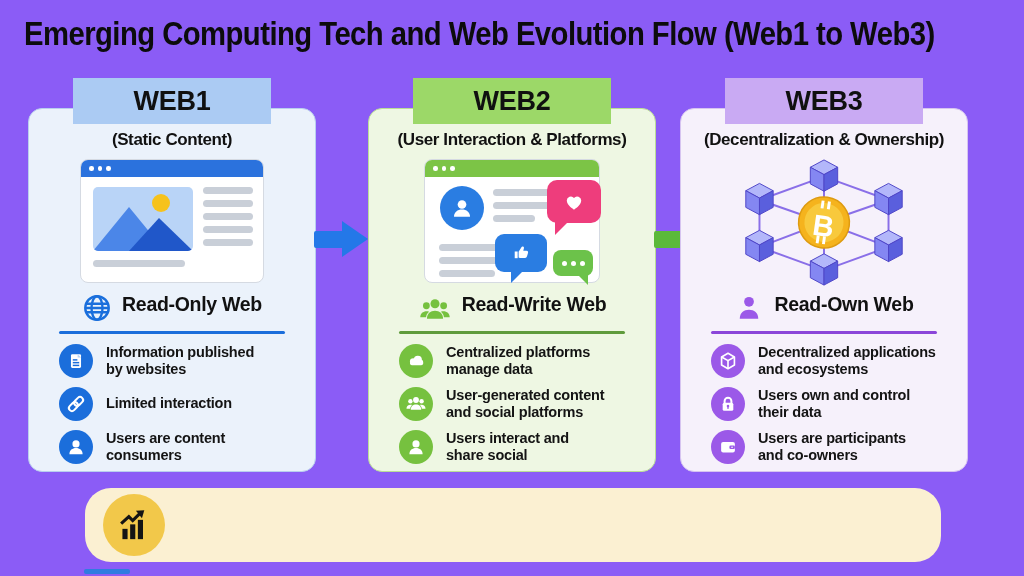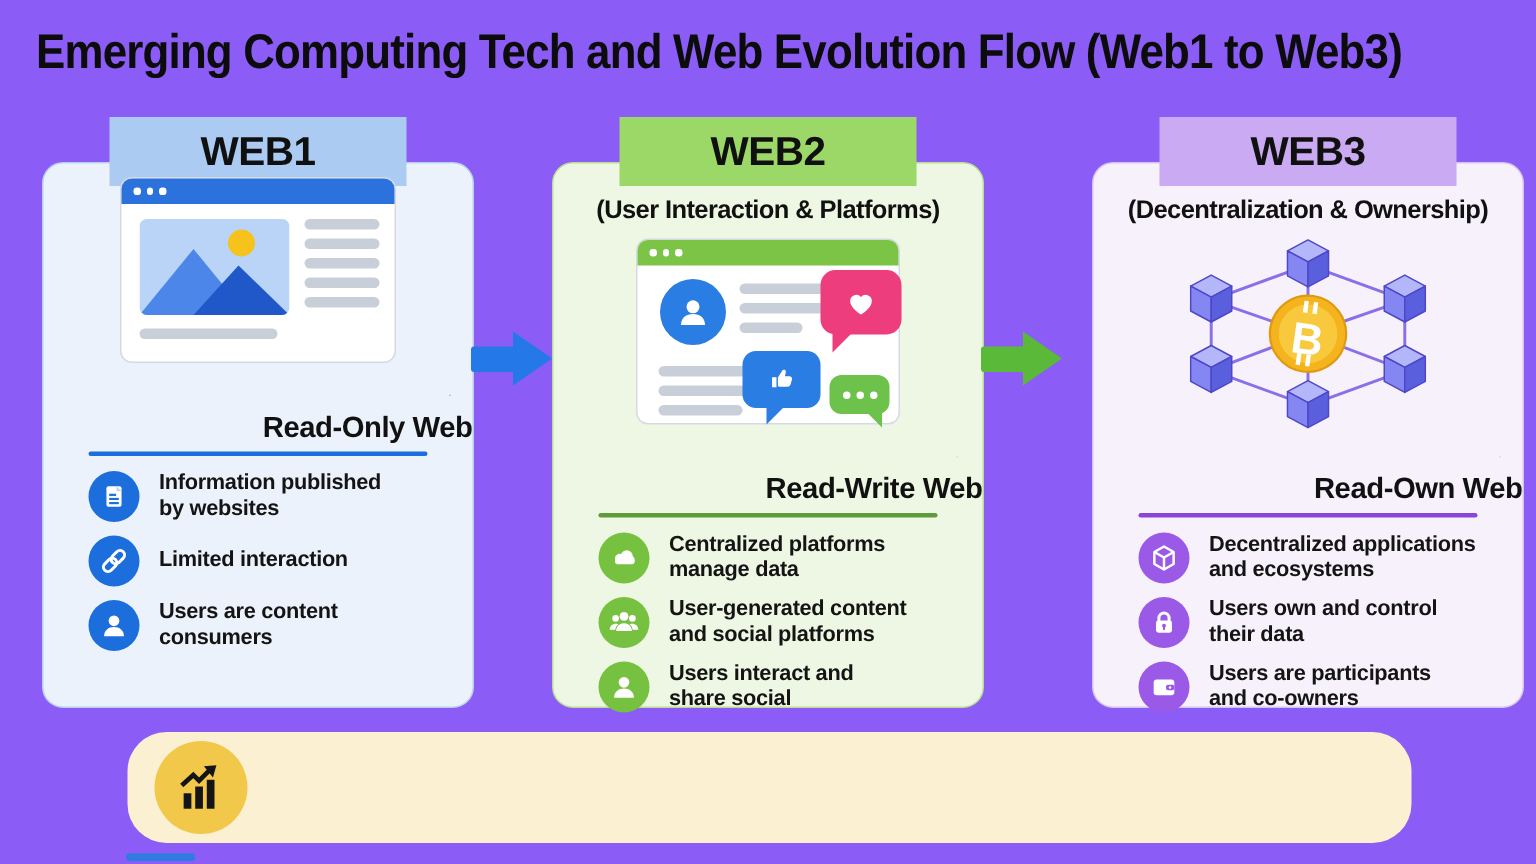--- a/index.html
+++ b/index.html
@@ -8,21 +8,21 @@
   .page { position:relative; width:1024px; height:576px; background:#8b5cf6; overflow:hidden; }
 
   .title { position:absolute; left:24px; top:16px; font-size:32.5px; font-weight:bold;
            color:#0c0c0c; letter-spacing:-0.6px; white-space:nowrap;
            transform:scaleX(0.9); transform-origin:left top; }
 
   .card { position:absolute; top:108px; width:288px; height:364px; border-radius:14px;
           border:1.5px solid var(--border); background:var(--bg); }
   .card1 { left:28px;  --hdr:#abcbf3; --bg:#ebf2fb; --border:#b9cfee; --accent:#1b6edb; --divider:#1b6edb; }
   .card2 { left:368px; --hdr:#9cd868; --bg:#eef7e3; --border:#bade96; --accent:#76c13f; --divider:#5f9b3c; }
-  .card3 { left:728px; --hdr:#c9aaf3; --bg:#f6f1fb; --border:#d6c4f0; --accent:#9b59e8; --divider:#8b46d9; }
+  .card3 { left:680px; --hdr:#c9aaf3; --bg:#f6f1fb; --border:#d6c4f0; --accent:#9b59e8; --divider:#8b46d9; }
 
   .card-header { position:absolute; top:-31px; left:50%; transform:translateX(-50%);
                  width:198px; height:46px; border-radius:0; background:var(--hdr);
                  display:flex; align-items:center; justify-content:center;
                  font-size:27px; font-weight:bold; color:#101010; letter-spacing:-0.3px; }
 
   .subtitle { margin-top:21px; text-align:center; font-size:17px; font-weight:bold;
               color:#111; letter-spacing:-0.4px; white-space:nowrap; }
 
   .illus { position:relative; height:132px; margin-top:6px; }
@@ -46,22 +46,22 @@
   .bubble-blue  { left:126px; top:78px; width:52px; height:38px; border-radius:9px; background:#2a7de2; }
   .bubble-blue::after  { content:""; position:absolute; left:16px; bottom:-11px;
                          border-top:12px solid #2a7de2; border-right:12px solid transparent; }
   .bubble-green { left:184px; top:94px; width:40px; height:26px; border-radius:8px; background:#6cc24a; }
   .bubble-green::after { content:""; position:absolute; right:5px; bottom:-9px;
                          border-top:10px solid #6cc24a; border-left:10px solid transparent; }
   .bdots { display:flex; gap:4px; } .bdots span { width:5px; height:5px; border-radius:50%; background:#fff; }
 
   .net { display:block; margin:0 auto; padding-top:1px; }
 
-  .era-row { display:flex; align-items:flex-end; justify-content:center; gap:10px;
-             height:34px; margin-top:16px; font-size:19.5px; font-weight:bold; color:#111; letter-spacing:-0.3px;flex-direction:column; }
+  .era-row { display:flex; align-items:flex-start; justify-content:center; gap:10px;
+             height:34px; margin-top:5px; font-size:19.5px; font-weight:bold; color:#111; letter-spacing:-0.3px; }
   .divider { height:2.5px; background:var(--divider); margin:4px 30px 0 30px; border-radius:2px; }
 
   .bullets { margin:10px 0 0 30px; display:flex; flex-direction:column; gap:9px; }
   .bullet { display:flex; align-items:center; gap:13px; }
   .bicon { width:34px; height:34px; border-radius:50%; background:var(--accent);
            display:flex; align-items:center; justify-content:center; flex-shrink:0; }
   .btext { font-size:14.5px; font-weight:bold; color:#141414; line-height:1.18;
            letter-spacing:-0.2px; white-space:pre-line; }
 
   .arrow { position:absolute; top:221px; width:54px; height:36px; }
@@ -82,20 +82,21 @@
 </style>
 </head>
 <body>
 
 <div class="page">
 
   <div class="title">Emerging Computing Tech and Web Evolution Flow (Web1 to Web3)</div>
 
   <div class="card card1">
     <div class="card-header">WEB1</div>
+    <div class="subtitle">(Static Content)</div>
 
     <div class="illus">
       <div class="win">
         <div class="win-bar bar-blue">
           <span class="dot"></span>
           <span class="dot"></span>
           <span class="dot"></span>
         </div>
         <svg style="position:absolute;left:12px;top:27px;" width="100" height="64" viewBox="0 0 100 64">
           <defs>

